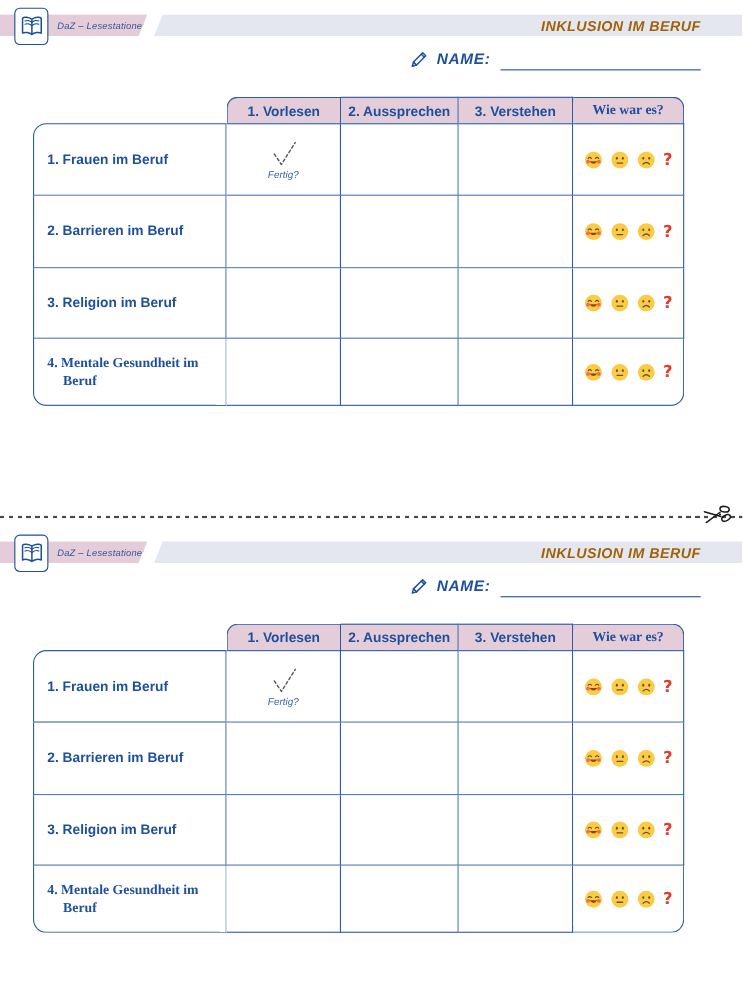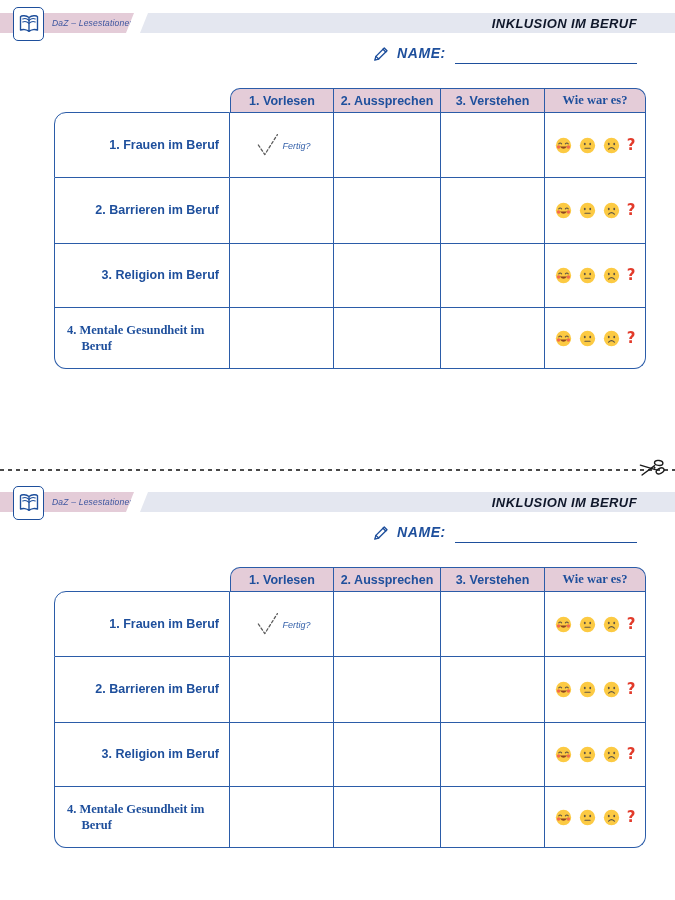--- a/index.html
+++ b/index.html
@@ -25,21 +25,21 @@
     clip-path:polygon(9px 0,100% 0,100% 100%,1px 100%);
     display:flex;align-items:center;justify-content:flex-end;
     padding-right:38px;box-sizing:border-box;
   }
   .brand{
     margin-left:52px;font-size:8.5px;font-style:italic;color:#3b549e;
     white-space:nowrap;letter-spacing:.2px;
   }
   .brand b{font-weight:400;}
   .sheet-title{
-    font-size:13px;font-weight:800;font-style:italic;color:#0f172a;
+    font-size:13px;font-weight:800;font-style:italic;color:#a16207;
     letter-spacing:.4px;white-space:nowrap;
   }
   .logo-box{
     position:absolute;left:13px;top:7px;width:31px;height:34px;
     background:#ffffff;border:1.6px solid #1e4f9c;border-radius:5px;
     box-sizing:border-box;display:flex;align-items:center;justify-content:center;
   }
 
   
   .name-row{
@@ -50,26 +50,26 @@
   .name-label{
     font-size:14px;font-weight:700;font-style:italic;color:#1e4f9c;
     letter-spacing:.6px;margin-bottom:3px;
   }
   .name-line{
     flex:1;margin-left:9px;border-bottom:1.4px solid #1e4f9c;height:15px;
   }
 
   
   .table{
-    position:absolute;left:54px;top:88px;
+    position:absolute;left:30px;top:88px;
     display:grid;
     grid-template-columns:176px 104px 107px 104px 101px;
     grid-template-rows:24px 66px 66px 64px 61px;
   }
-  .cell{box-sizing:border-box;justify-content:flex-end;}
+  .cell{box-sizing:border-box;}
   .spacer{background:transparent;}
   .th{
     background:#e4ccd8;border-top:1.5px solid #2b5ca8;border-right:1.5px solid #2b5ca8;
     display:flex;align-items:center;justify-content:center;
     font-size:12.5px;font-weight:700;color:#1e4f9c;
   }
   .th-first{border-left:1.5px solid #2b5ca8;border-top-left-radius:10px;}
   .th-last{border-top-right-radius:10px;font-family:Liberation Serif, serif;}
   .body-cell{
     background:#ffffff;border-right:1.5px solid #2b5ca8;border-bottom:1.5px solid #2b5ca8;
@@ -79,21 +79,21 @@
     border-left:1.5px solid #2b5ca8;
     display:flex;align-items:center;
     padding:0 10px 0 12px;
     font-size:12.5px;font-weight:700;color:#1e4f9c;line-height:1.3;
   }
   .label-cell span{display:block;padding-left:1.15em;text-indent:-1.15em;}
   .tl-round{border-top-left-radius:12px;}
   .bl-round{border-bottom-left-radius:12px;font-family:Liberation Serif, serif;}
   .br-round{border-bottom-right-radius:12px;}
   .fertig-cell{
-    display:flex;align-items:center;justify-content:center;
+    display:flex;flex-direction:column;align-items:center;justify-content:center;
   }
   .fertig-label{
     font-size:9px;font-style:italic;color:#3763ab;margin-top:1px;
   }
   .rating-cell{
     display:flex;align-items:center;justify-content:center;gap:7px;
   }
   .qmark{
     font-size:15px;font-weight:800;color:#e23b2b;line-height:1;
     font-family:"DejaVu Sans",sans-serif;

